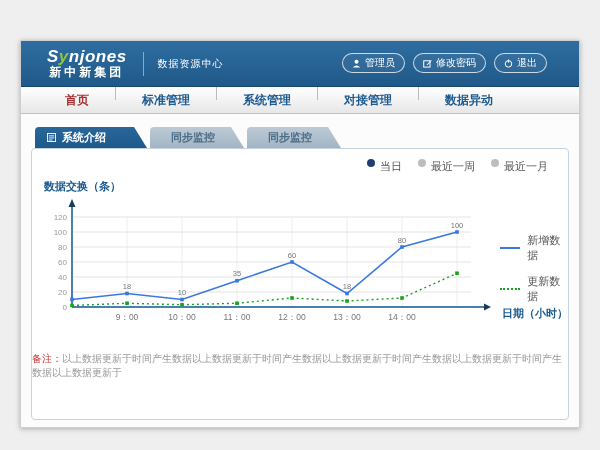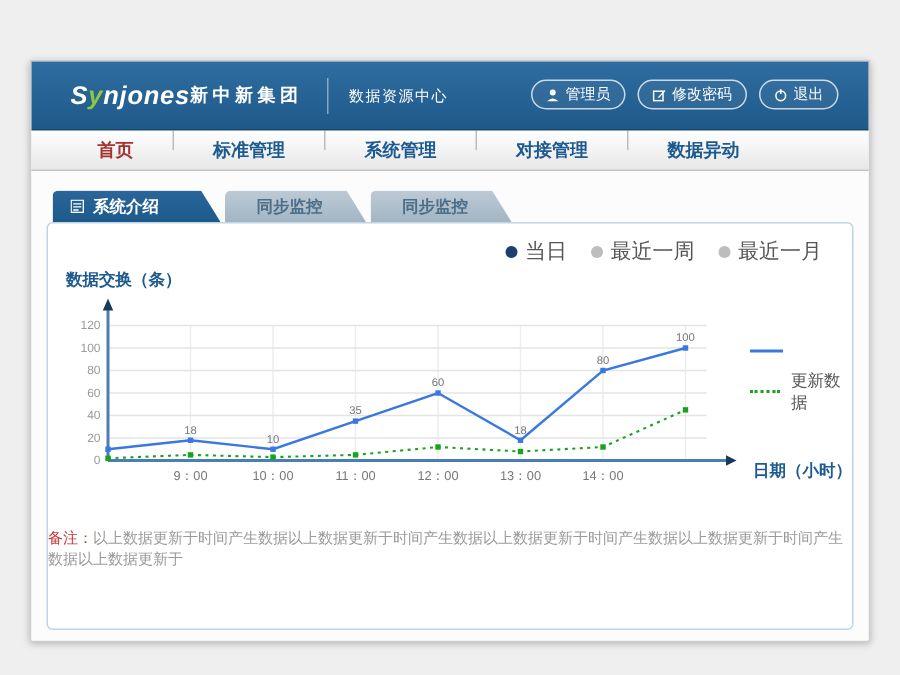--- a/index.html
+++ b/index.html
@@ -5,27 +5,27 @@
   * { margin:0; padding:0; box-sizing:border-box; }
   html,body { width:600px; height:450px; }
   body { background:#efefef; font-family:"Liberation Sans","DejaVu Sans",sans-serif; position:relative; overflow:hidden; }
 
   .window { position:absolute; left:20px; top:40px; width:560px; height:388px;
             background:#fff; border:1px solid #cfcfcf; box-shadow:0 1px 5px rgba(0,0,0,.28); }
 
   
   .header { height:46px; background:linear-gradient(#2f6da0,#1f598a);
             border-bottom:1px solid #16486f; display:flex; align-items:center; position:relative; }
-  .brand { display:flex; flex-direction:row; align-items:center; margin-left:26px; line-height:1.05; }
+  .brand { display:flex; flex-direction:column; align-items:center; margin-left:26px; line-height:1.05; }
   .brand .logo1 { color:#fff; font-size:17px; font-weight:bold; font-style:italic; letter-spacing:.5px; }
   .brand .logo1 .y { color:#8dc63f; }
   .brand .logo2 { color:#fff; font-size:12px; font-weight:bold; letter-spacing:3px; }
   .brand-divider { width:1px; height:24px; background:rgba(255,255,255,.45); margin:0 14px 0 16px; }
   .app-title { color:#fff; font-size:10px; letter-spacing:1px; }
-  .user-area { position:absolute; right:20px; top:12px; display:flex; gap:8px; }
+  .user-area { position:absolute; right:32px; top:12px; display:flex; gap:8px; }
   .pill { display:flex; align-items:center; gap:4px; border:1px solid rgba(255,255,255,.75);
           border-radius:10px; padding:2px 9px; color:#fff; font-size:10px; cursor:pointer;
           background:rgba(255,255,255,.05); }
   .pill svg { display:block; }
 
   
   .nav { height:27px; background:linear-gradient(#ffffff,#e7e7e7); border-bottom:1px solid #c2c2c2;
          display:flex; padding-left:18px; }
   .nav-item { font-size:12px; font-weight:bold; color:#1d5a8f; padding:0 26px; cursor:pointer; line-height:26px; }
   .nav-item.active { color:#a83232; }
@@ -39,21 +39,21 @@
          padding:0 20px 0 12px; margin-right:3px; cursor:pointer;
          clip-path:polygon(0 0, calc(100% - 13px) 0, 100% 100%, 0 100%); border-radius:4px 0 0 0; }
   .tab.active { background:linear-gradient(#2a6699,#1d5a8c); color:#fff; width:112px; }
   .tab.inactive { background:linear-gradient(#bdcad5,#a2b5c4); color:#4d6e88; width:94px; justify-content:center;font-family:Liberation Serif, serif; }
   .tab .tab-ico { margin-right:6px; display:flex; }
 
   .card { position:relative; margin:0 10px; height:272px; background:#fff;
           border:1px solid #c2d4e2; border-radius:4px; }
 
   .filters { position:absolute; top:10px; right:20px; display:flex; gap:16px; }
-  .filter { display:flex; align-items:center; gap:5px; font-size:14px; color:#555; cursor:pointer; }
+  .filter { display:flex; gap:5px; font-size:11px; color:#555; cursor:pointer; }
   .filter .dot { width:8px; height:8px; border-radius:50%; background:#bdbdbd; }
   .filter.selected .dot { background:#1e3e70; }
 
   .y-title { position:absolute; left:12px; top:30px; font-size:11px; font-weight:bold; color:#1d5a8f; }
   .chart-svg { position:absolute; left:12px; top:46px; }
   .side-legend { position:absolute; left:468px; top:84px; display:flex; flex-direction:column; gap:11px; }
   .legend-row { display:flex; align-items:center; gap:7px; font-size:11px; color:#555; }
   .legend-row .sample { width:22px; height:0; }
   .sample.solid  { border-top:2px solid #3a78e0; }
   .sample.dotted { border-top:2px dotted #17a31c; }
@@ -213,20 +213,21 @@
           <rect x="191.2" y="106.45" width="3.6" height="3.6" fill="#17a31c"></rect>
           <rect x="246.2" y="101.2" width="3.6" height="3.6" fill="#17a31c"></rect>
           <rect x="301.2" y="104.2" width="3.6" height="3.6" fill="#17a31c"></rect>
           <rect x="356.2" y="101.2" width="3.6" height="3.6" fill="#17a31c"></rect>
           <rect x="411.2" y="76.45" width="3.6" height="3.6" fill="#17a31c"></rect>
         </svg>
 
       <div class="side-legend">
         <div class="legend-row">
           <span class="sample solid"></span>
+          <span>新增数据</span>
         </div>
         <div class="legend-row">
           <span class="sample dotted"></span>
           <span>更新数据</span>
         </div>
       </div>
 
       <div class="x-title">日期（小时）</div>
 
       <div class="note">

